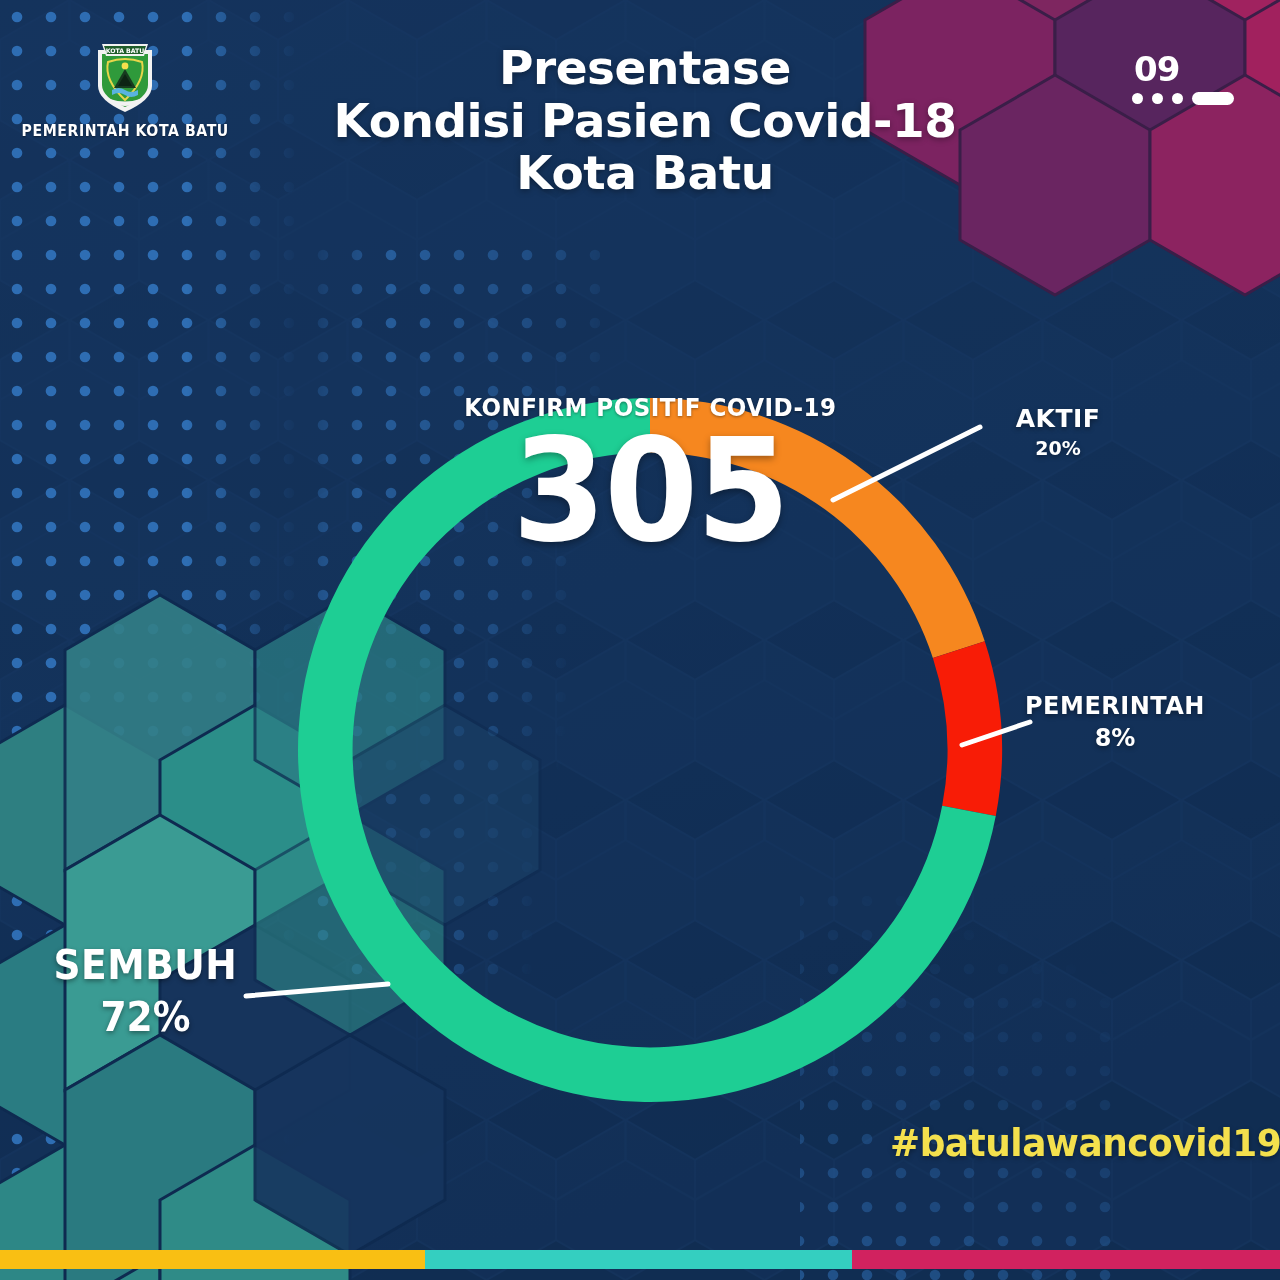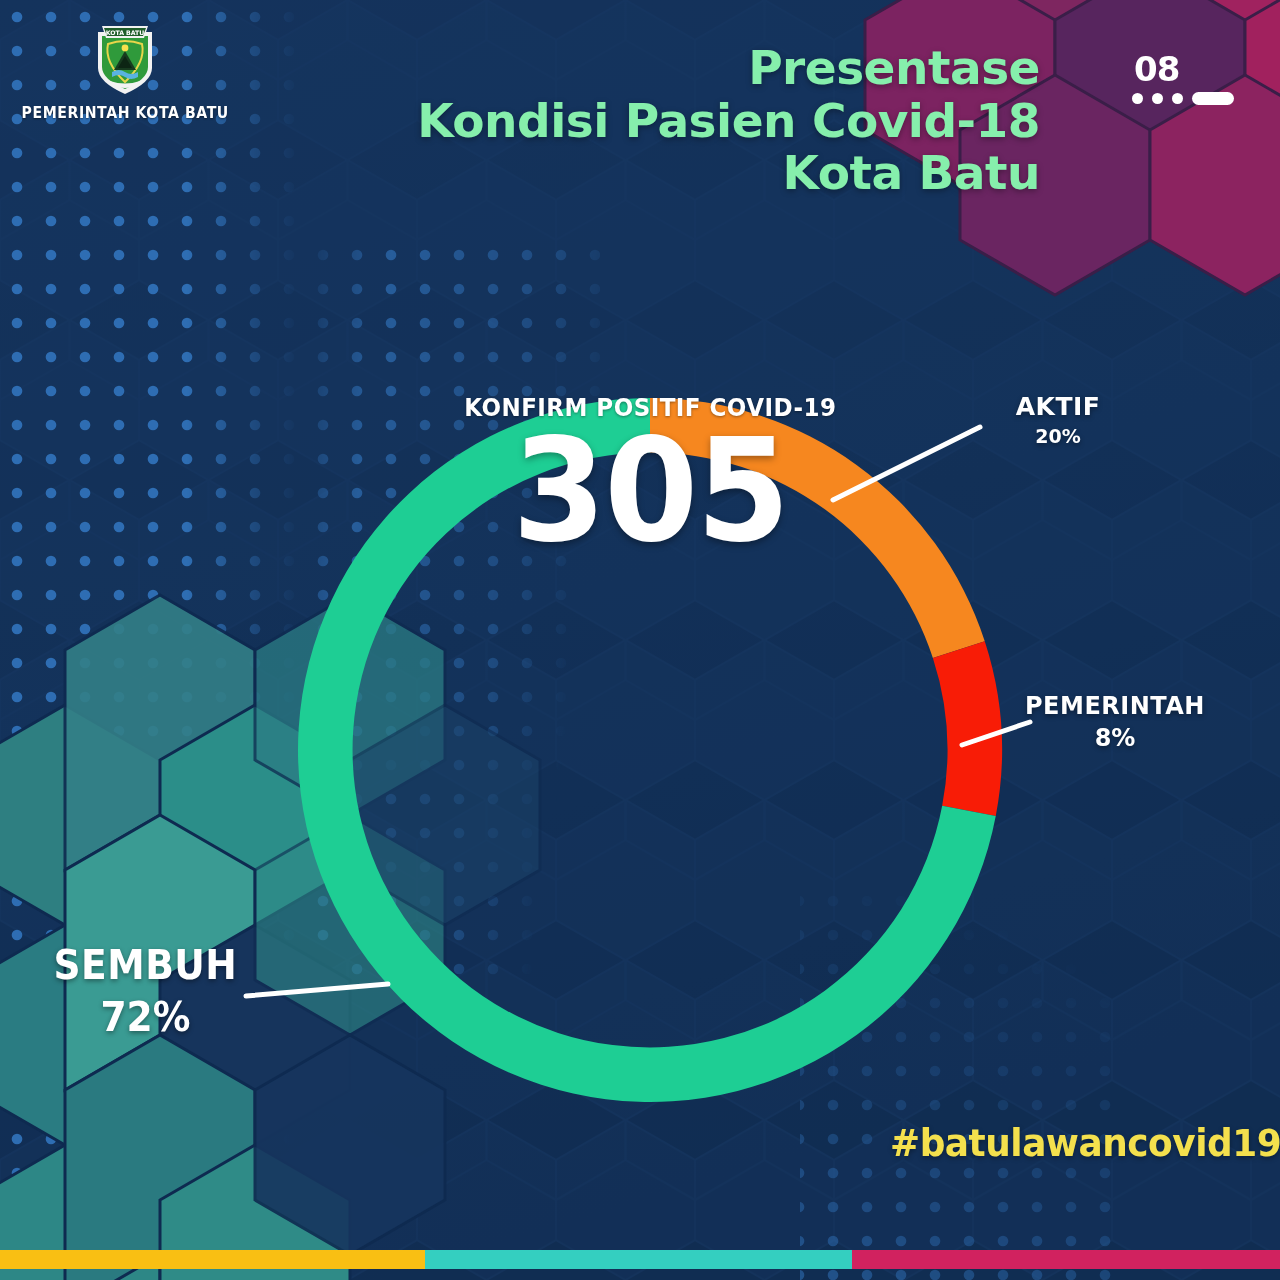--- a/index.html
+++ b/index.html
@@ -30,40 +30,40 @@
   
   .tealhex { }
 
   
   .purplehex { }
 
   
   #logo-block {
     position:absolute; left:0; top:0; width:250px; height:150px;
     display:flex; flex-direction:column; align-items:center; justify-content:flex-start;
-    padding-top:20px;
+    padding-top:38px;
   }
   #logo-shield { width:62px; height:76px; }
   #logo-caption {
     margin-top:8px;
     color:#ffffff;
     font-size:15px;
     font-weight:bold;
     letter-spacing:.6px;
     font-family:"DejaVu Sans", sans-serif;
     text-shadow:0 1px 2px rgba(0,0,0,.45);
     transform:scaleX(.94);
     white-space:nowrap;
   }
 
   
   #title {
     position:absolute; left:250px; top:42px; width:790px;
-    text-align:right;
-    color:#86efac;
+    text-align:center;
+    color:#ffffff;
     font-family:"DejaVu Sans", sans-serif;
     font-weight:bold;
     font-size:47px;
     line-height:1.12;
     letter-spacing:-.5px;
     text-shadow:0 2px 6px rgba(0,0,0,.35);
   }
   #title .l1 { display:block; }
   #title .l2 { display:block; }
   #title .l3 { display:block; }
@@ -135,21 +135,21 @@
     color:#ffffff;
     font-family:"DejaVu Sans", sans-serif;
     font-weight:bold;
     text-align:center;
     text-shadow:0 2px 5px rgba(0,0,0,.4);
     white-space:nowrap;
   }
   .callout .ctitle { display:block; letter-spacing:.5px; }
   .callout .cval  { display:block; margin-top:4px; }
 
-  #callout-aktif      { left:968px; top:392px; width:180px; font-size:25px; }
+  #callout-aktif      { left:968px; top:404px; width:180px; font-size:25px; }
   #callout-aktif .cval{ font-size:19px; }
 
   #callout-meninggal      { left:1000px; top:692px; width:230px; font-size:24px; }
   #callout-meninggal .cval{ font-size:24px; }
 
   #callout-sembuh       { left:42px;  top:942px; width:220px; font-size:40px; transform:scaleX(.94); transform-origin:left top; }
   #callout-sembuh .cval { font-size:40px; margin-top:6px; }
 
   
   #hashtag {
@@ -289,21 +289,21 @@
     <div id="logo-caption">PEMERINTAH KOTA BATU</div>
   </div>
 
   <div id="title">
     <span class="l1">Presentase</span>
     <span class="l2">Kondisi Pasien Covid-18</span>
     <span class="l3">Kota Batu</span>
   </div>
 
   <div id="page-indicator">
-    <div id="page-number">08</div>
+    <div id="page-number">09</div>
     <div id="page-dots">
       <span class="pd"></span>
       <span class="pd"></span>
       <span class="pd"></span>
       <span class="pd bar"></span>
     </div>
   </div>
 
   <div id="donut-wrap">
     <svg id="donut-svg" viewBox="0 0 730 730">

